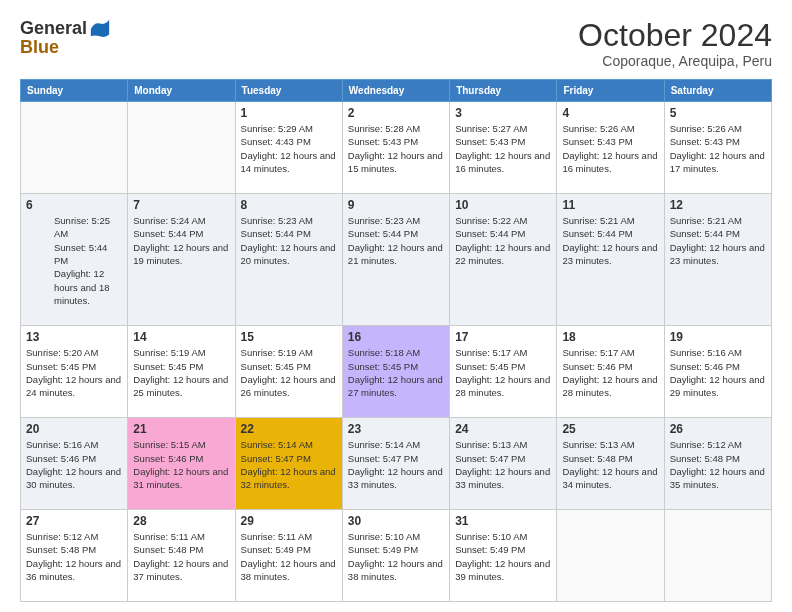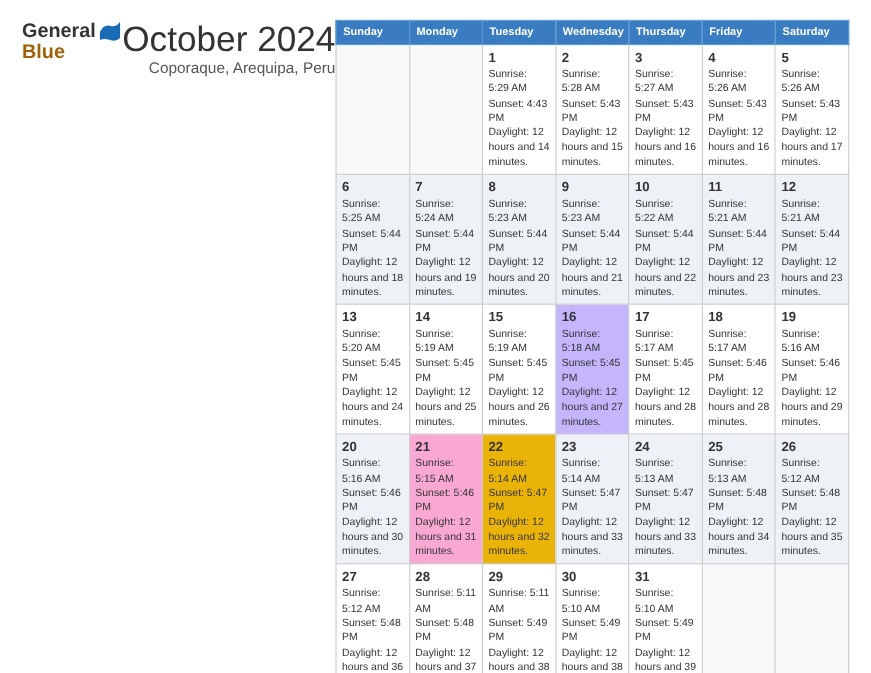--- a/index.html
+++ b/index.html
@@ -8,21 +8,21 @@
       background: #fff;
       width: 792px;
       height: 612px;
       overflow: hidden;
     }
     .page {
       width: 792px;
       height: 612px;
       padding: 18px 20px 10px 20px;
       display: flex;
-      flex-direction: row;
+      flex-direction: column;
     }
     .header {
       display: flex;
       justify-content: space-between;
       align-items: flex-start;
       margin-bottom: 10px;
     }
     .logo {
       display: flex;
       align-items: center;
@@ -160,21 +160,21 @@
           <td style="background: rgb(255, 255, 255);">
             <span class="day-number">5</span>
             <div class="day-info" style="white-space: pre-line;">Sunrise: 5:26 AM
 Sunset: 5:43 PM
 Daylight: 12 hours and 17 minutes.</div>
           </td>
         </tr>
         <tr>
           <td style="background: rgb(238, 242, 247);">
             <span class="day-number">6</span>
-            <div class="day-info" style="white-space: pre-line;">Sunrise: 5:25 AM
+            <div class="day-info" style="white-space: pre-line; margin-left: 28px;">Sunrise: 5:25 AM
 Sunset: 5:44 PM
 Daylight: 12 hours and 18 minutes.</div>
           </td>
           <td style="background: rgb(238, 242, 247);">
             <span class="day-number">7</span>
             <div class="day-info" style="white-space: pre-line;">Sunrise: 5:24 AM
 Sunset: 5:44 PM
 Daylight: 12 hours and 19 minutes.</div>
           </td>
           <td style="background: rgb(238, 242, 247);">

